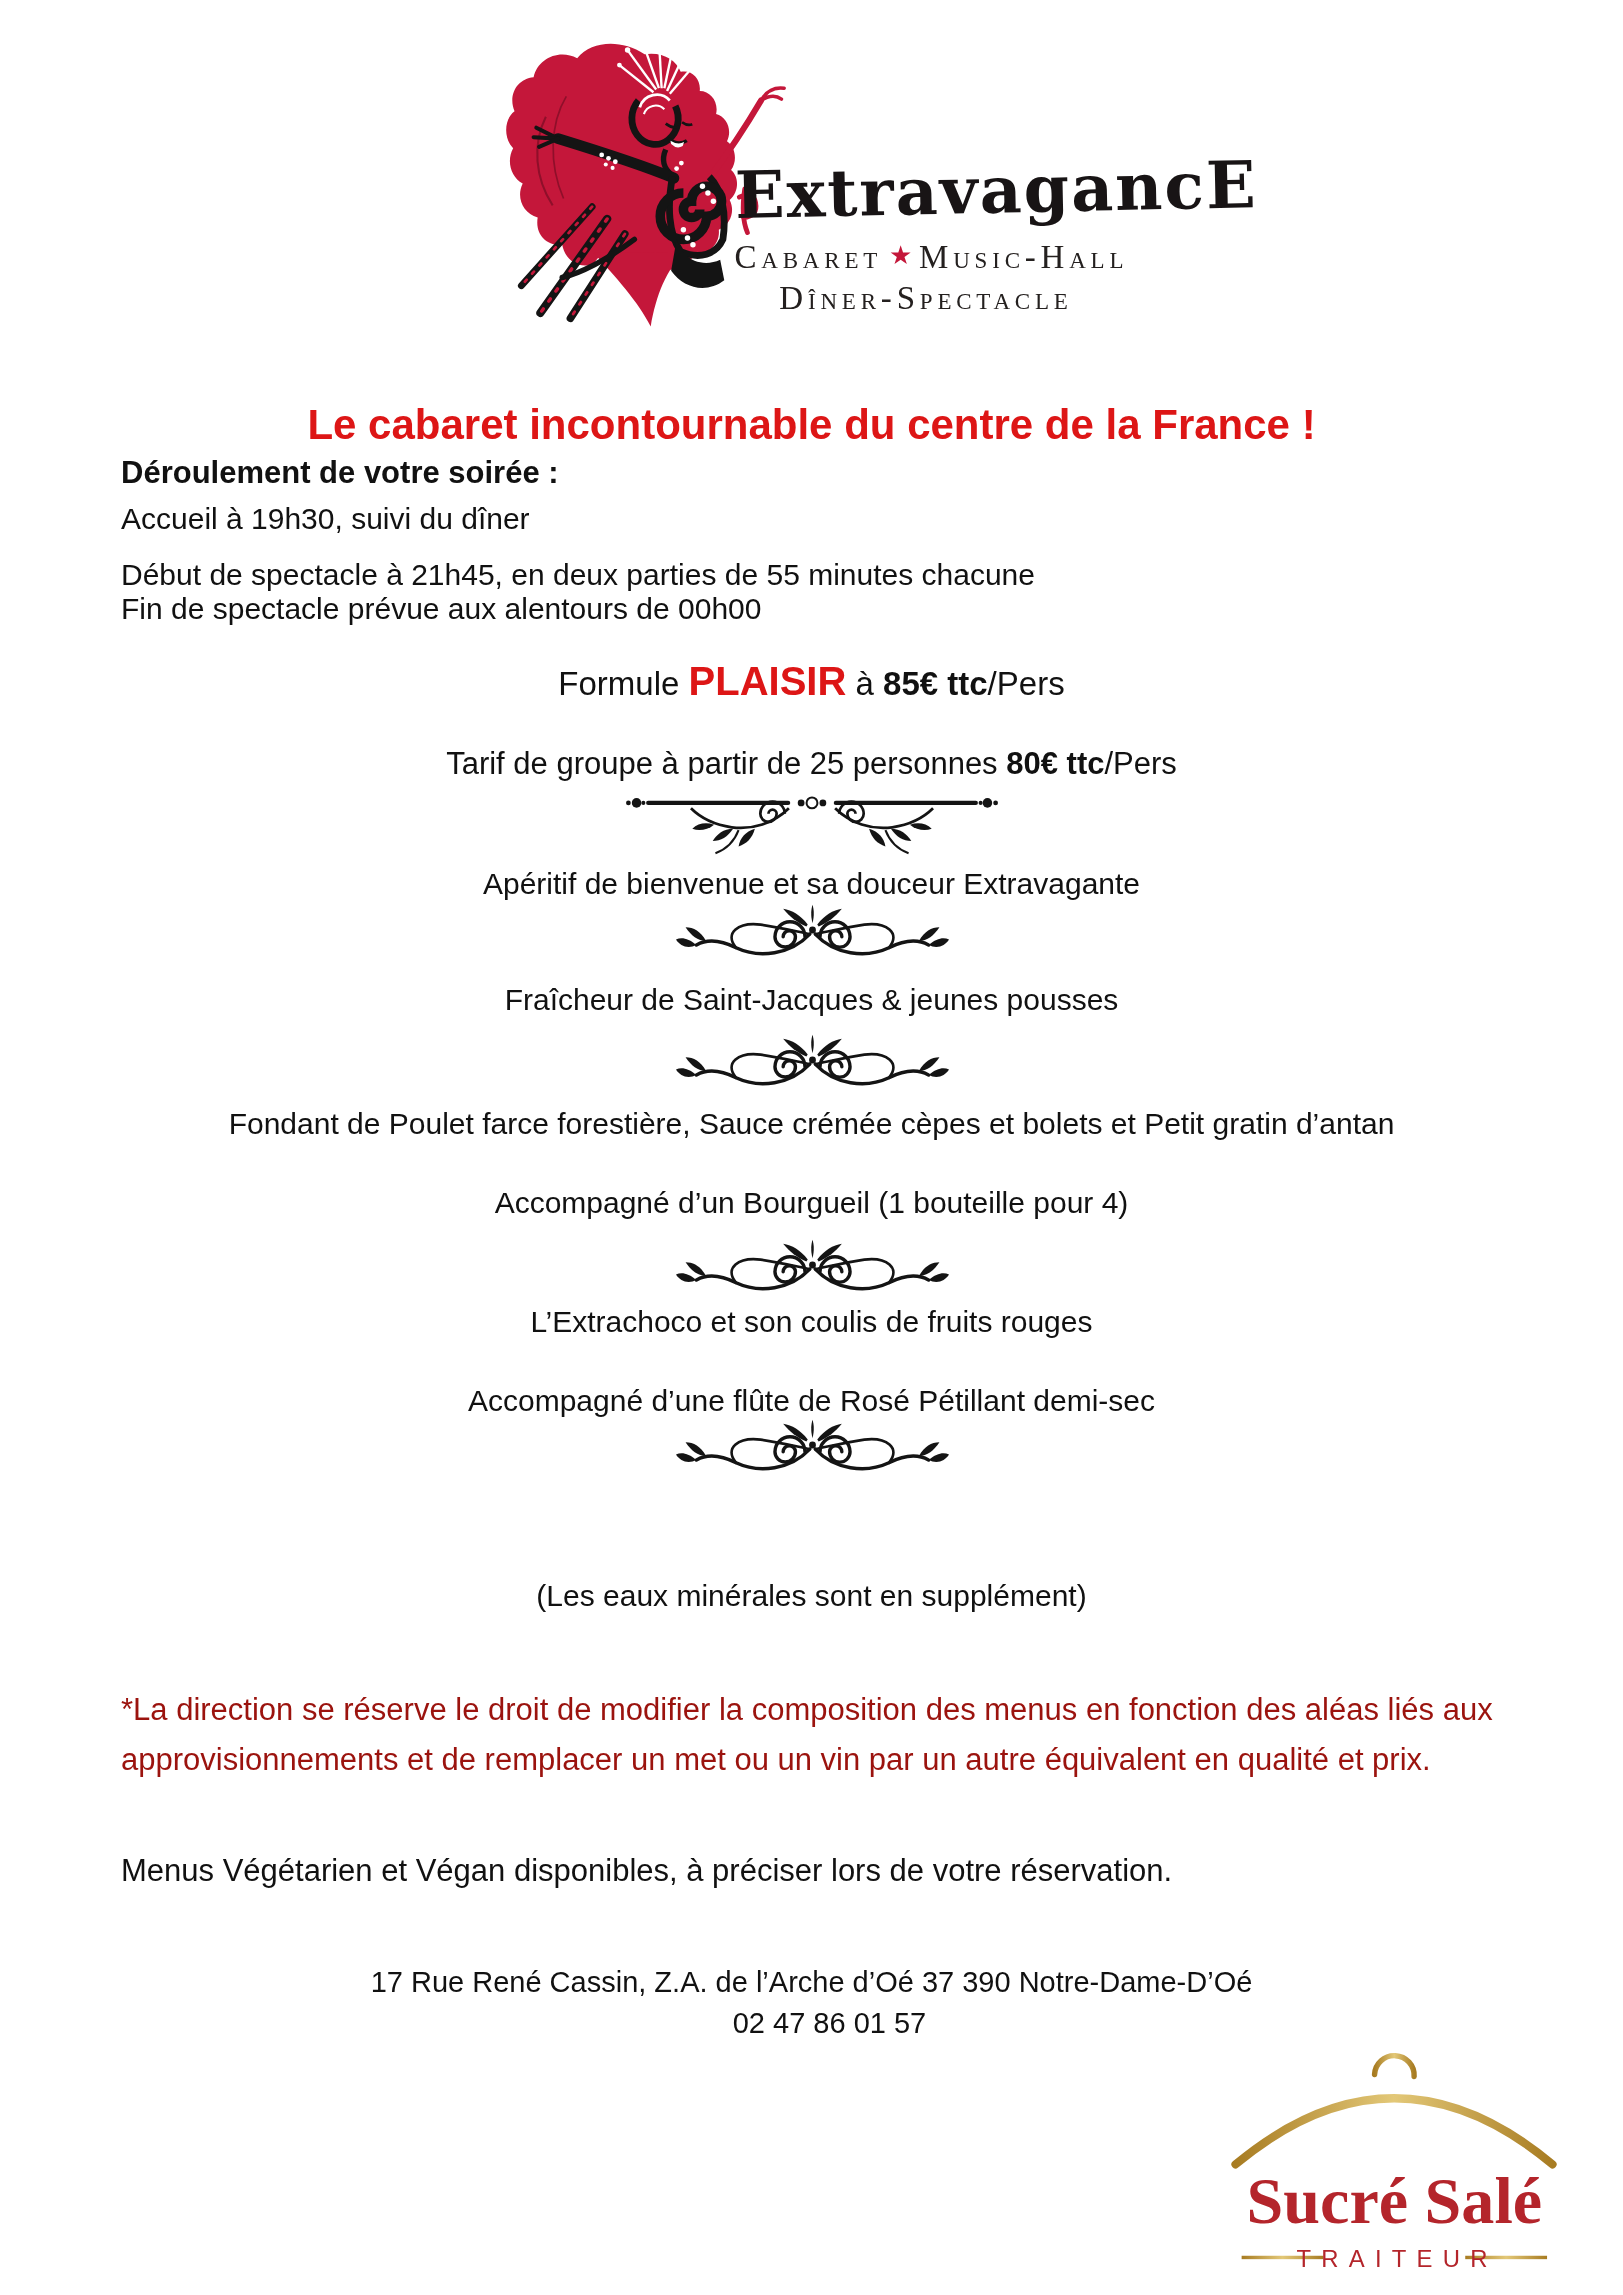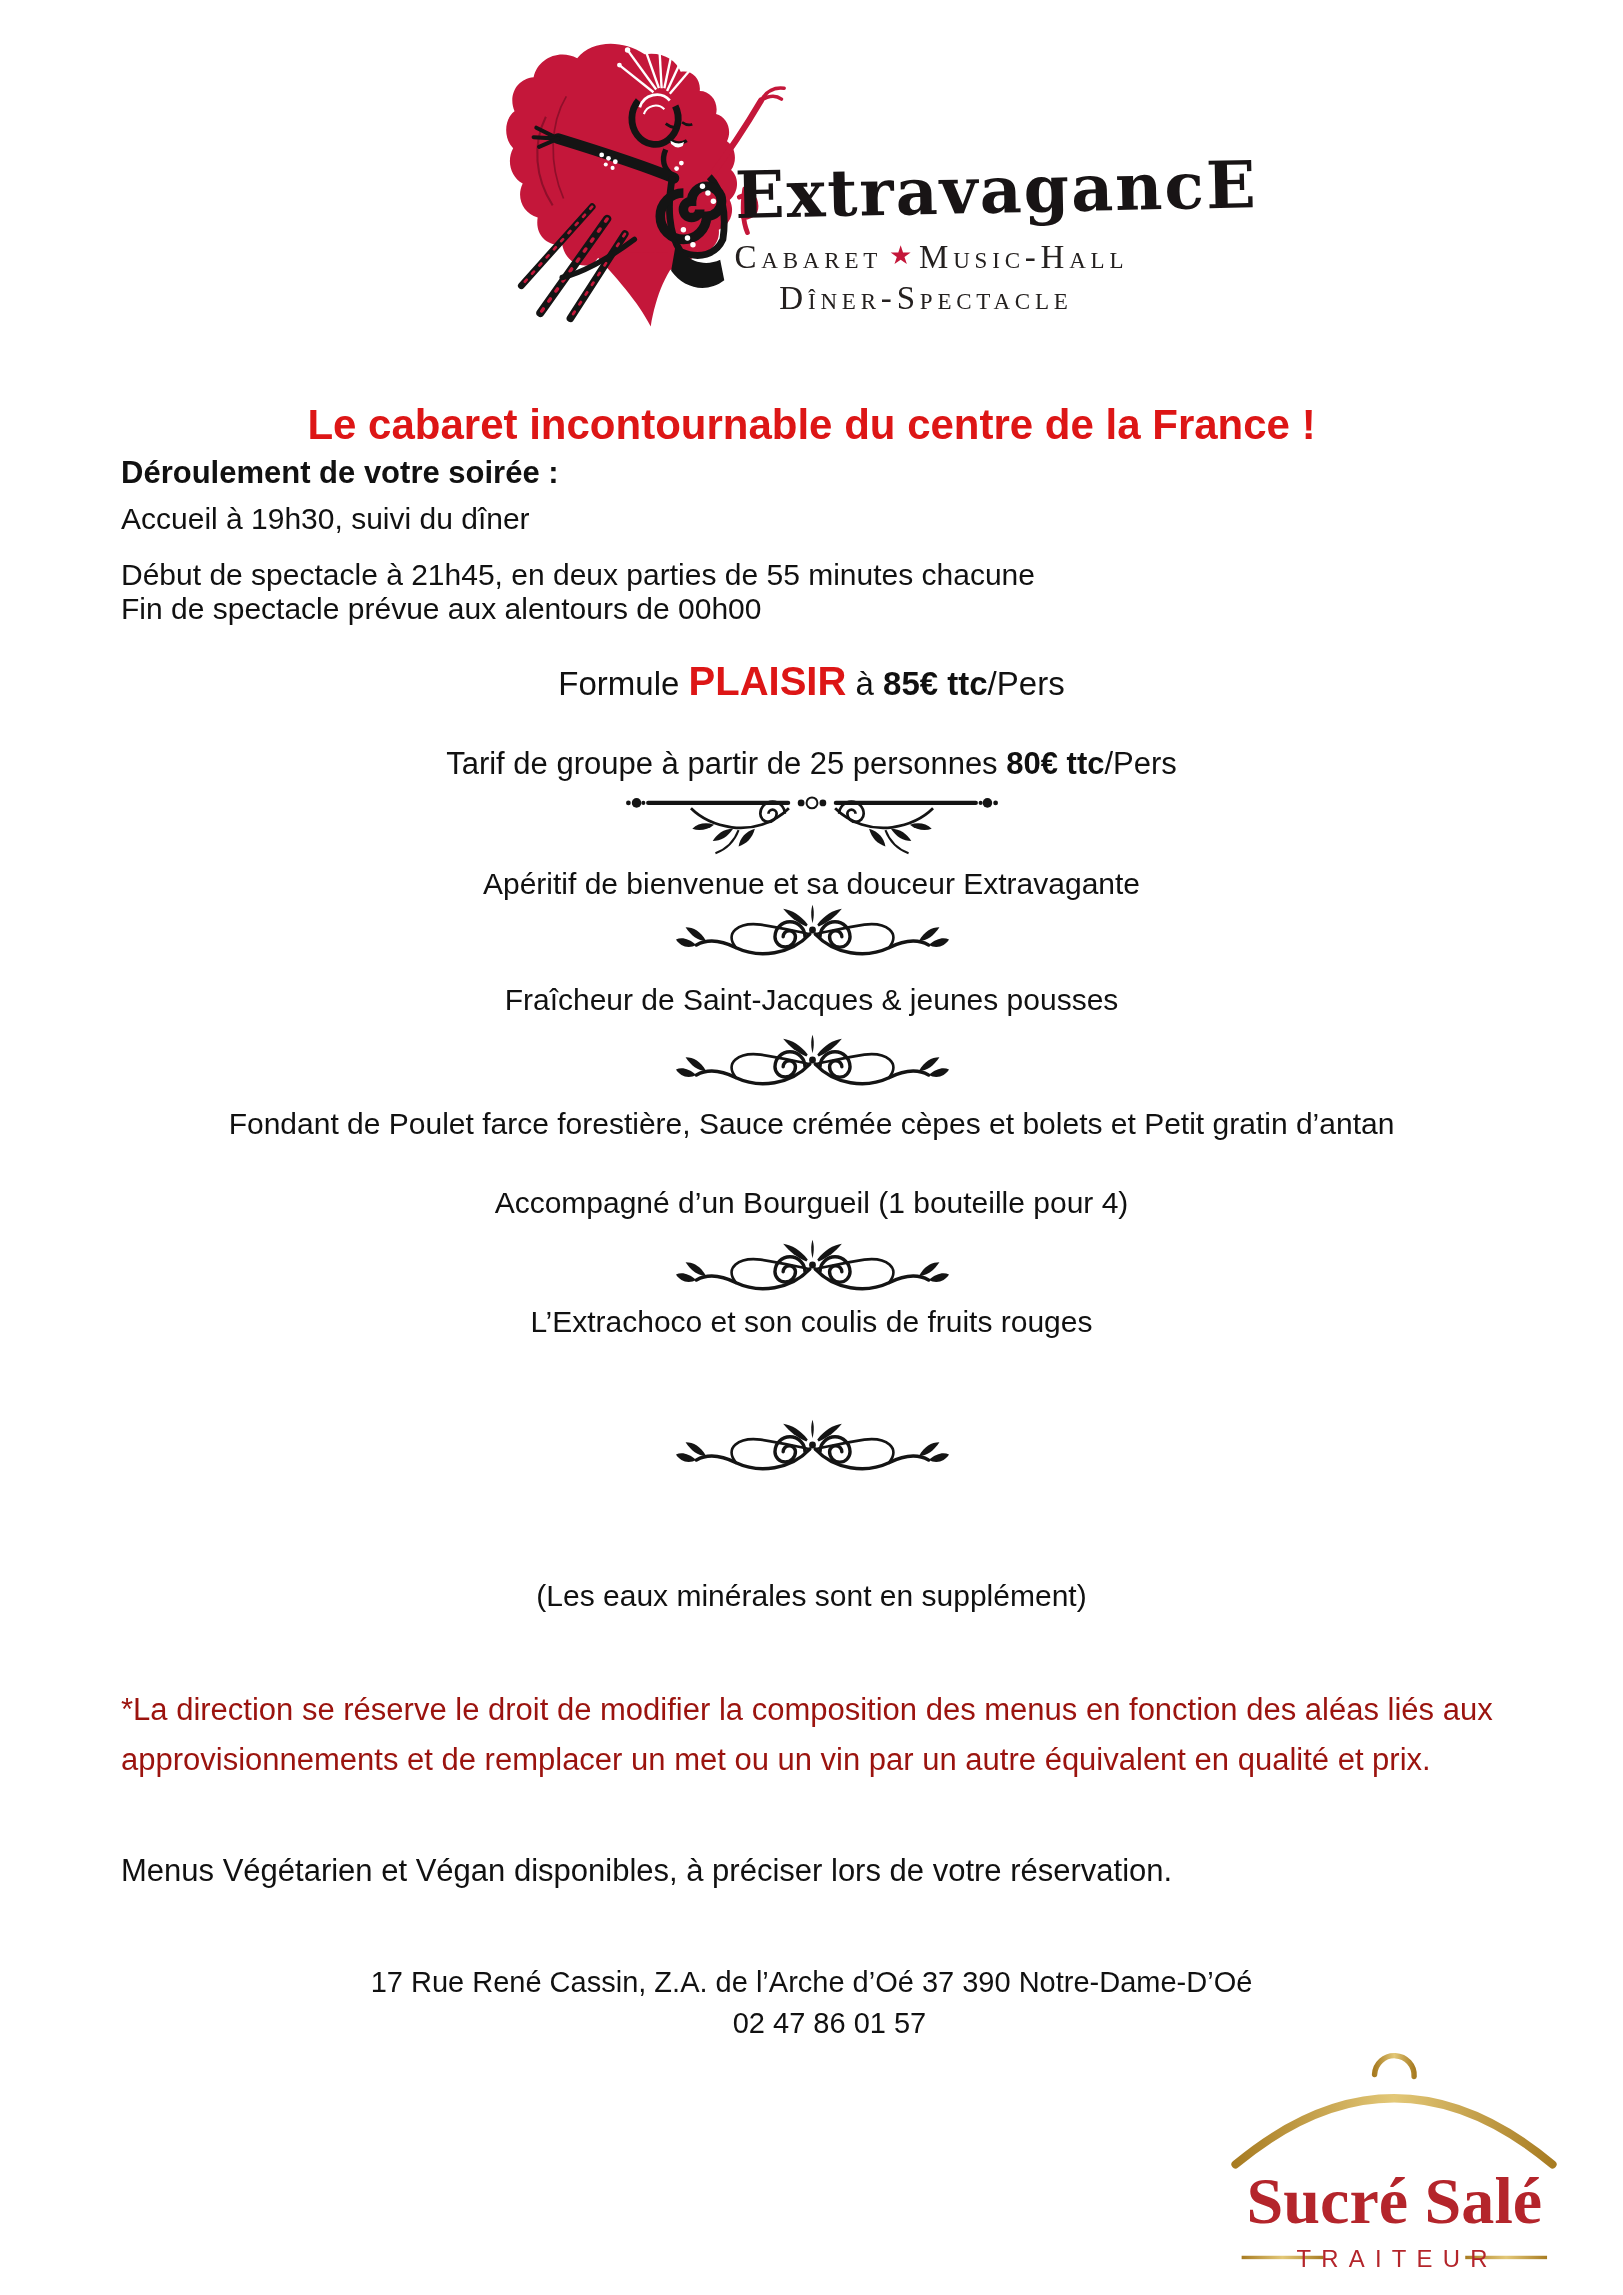--- a/index.html
+++ b/index.html
@@ -210,20 +210,21 @@
   <div class="abs centered menu-item m1">Fraîcheur de Saint-Jacques &amp; jeunes pousses</div>
   <svg class="abs flourish orn2" width="273" height="65" viewBox="0 0 400 95">
       <use href="#flourish"></use>
     </svg>
   <div class="abs centered menu-item m2">Fondant de Poulet farce forestière, Sauce crémée cèpes et bolets et Petit gratin d’antan</div>
   <div class="abs centered menu-item m3">Accompagné d’un Bourgueil (1 bouteille pour 4)</div>
   <svg class="abs flourish orn3" width="273" height="65" viewBox="0 0 400 95">
       <use href="#flourish"></use>
     </svg>
   <div class="abs centered menu-item m4">L’Extrachoco et son coulis de fruits rouges</div>
+  <div class="abs centered menu-item m5">Accompagné d’une flûte de Rosé Pétillant demi-sec</div>
   <svg class="abs flourish orn4" width="273" height="65" viewBox="0 0 400 95">
       <use href="#flourish"></use>
     </svg>
   <div class="abs centered menu-item m7">(Les eaux minérales sont en supplément)</div>
 
   <div class="abs disclaimer">
     <div>*La direction se réserve le droit de modifier la composition des menus en fonction des aléas liés aux</div>
     <div>approvisionnements et de remplacer un met ou un vin par un autre équivalent en qualité et prix.</div>
   </div>
   <div class="abs vege">Menus Végétarien et Végan disponibles, à préciser lors de votre réservation.</div>

